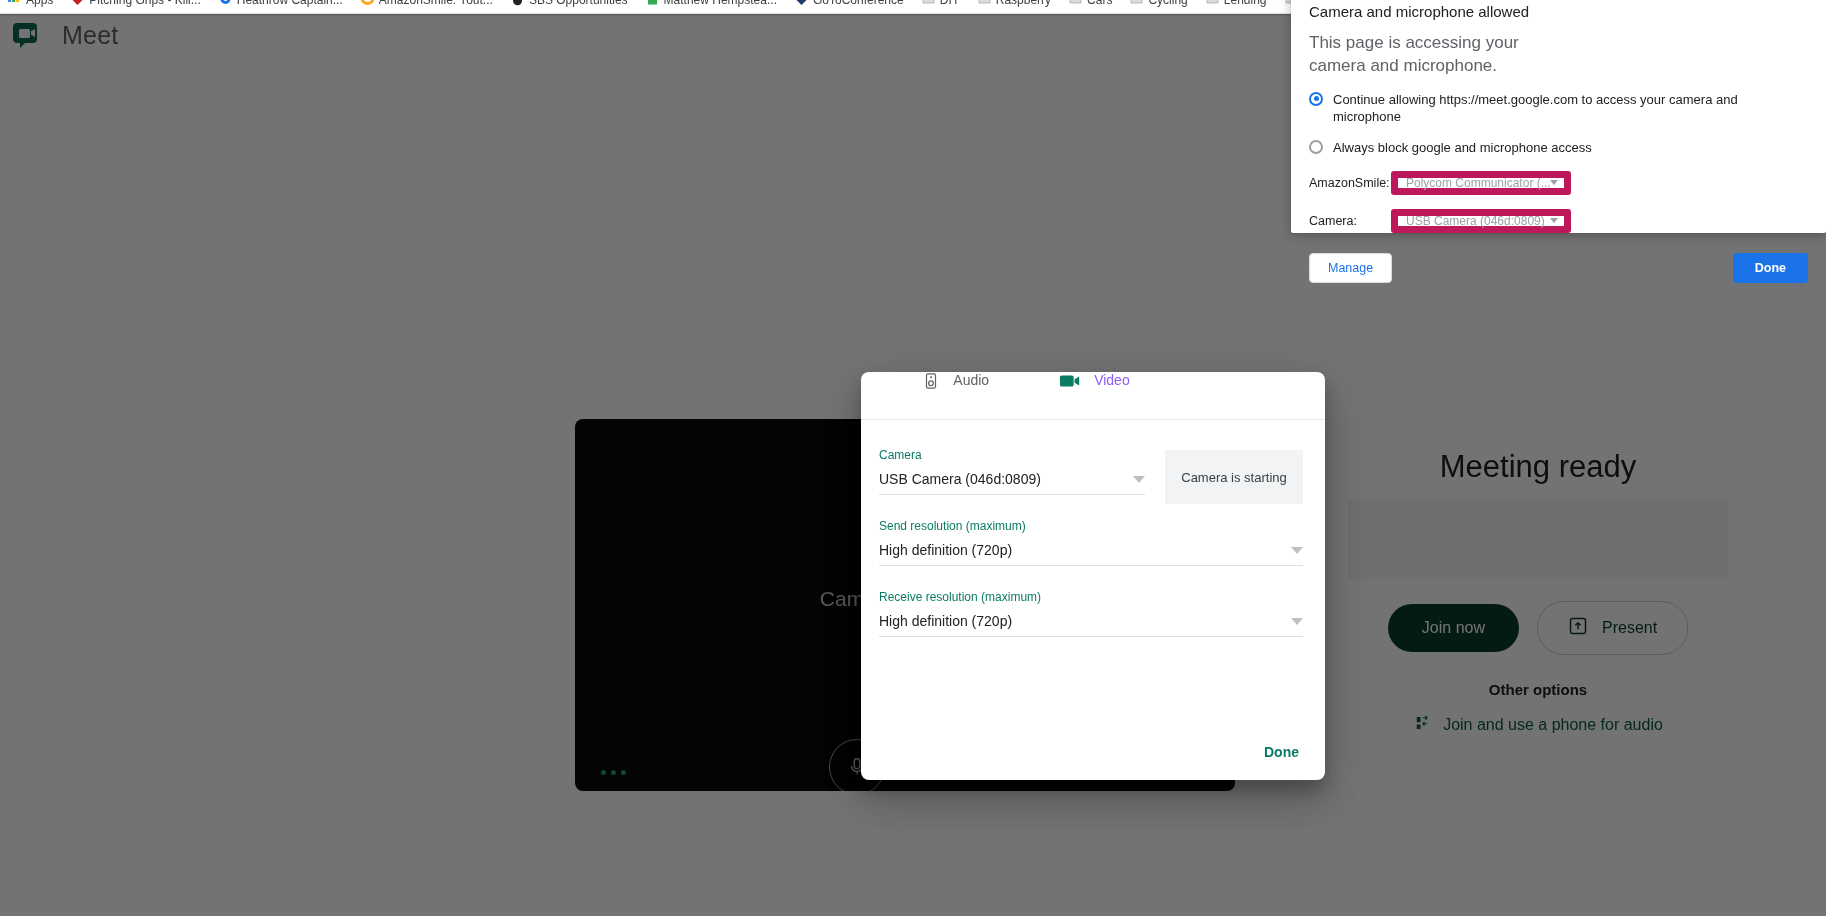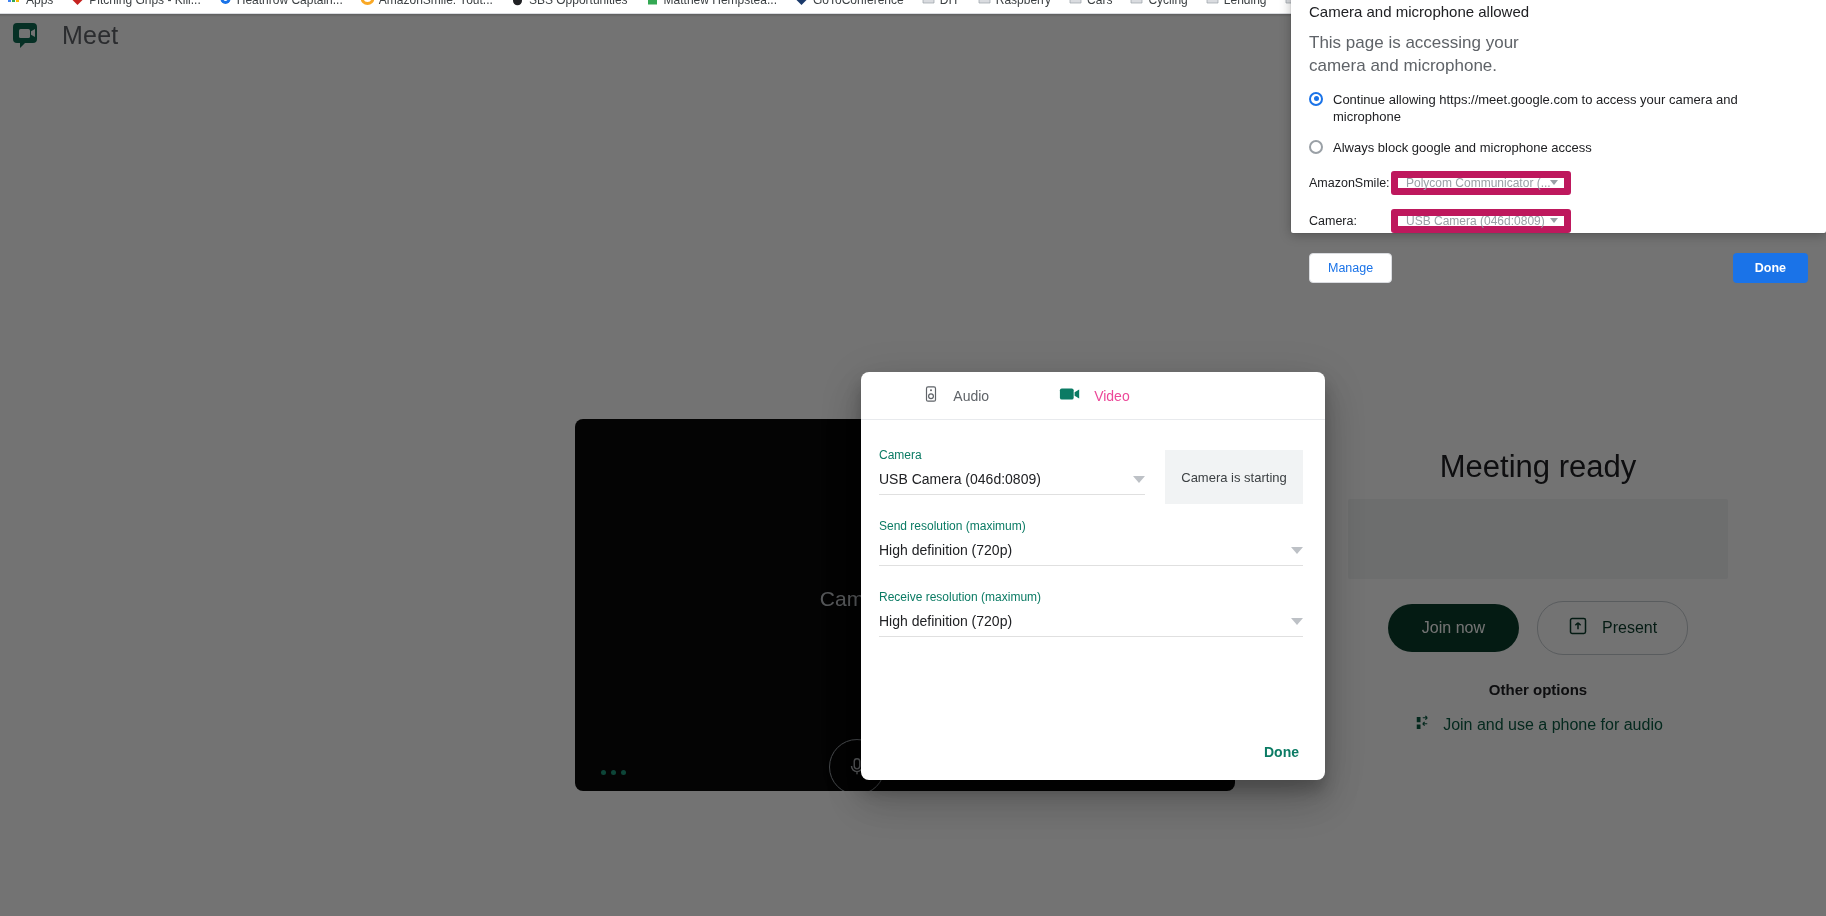--- a/index.html
+++ b/index.html
@@ -81,23 +81,23 @@
 
   
   .settings-dialog {
     position: absolute; left: 861px; top: 372px; width: 464px; height: 408px;
     background: #ffffff; border-radius: 8px; z-index: 30;
     box-shadow: 0 11px 15px rgba(0,0,0,.2), 0 9px 46px rgba(0,0,0,.12), 0 24px 38px rgba(0,0,0,.14);
     overflow: hidden;
   }
   .tabs { height: 48px; display: flex; align-items: center; justify-content: center;
           gap: 70px; border-bottom: 1px solid #e8eaed; position: relative; }
-  .tab { display: flex; align-items: center; gap: 13px; font-size: 14px;
+  .tab { display: flex; gap: 13px; font-size: 14px;
          color: #5f6368; height: 47px; cursor: pointer; }
-  .tab.active { color: #ec4899; }
+  .tab.active { color: #8b5cf6; }
   .tab-video-underline { left: 265px; width: 64px; }
 
   .dlg-body { padding: 28px 16px 0 18px; position: relative; }
   .field { position: relative; width: 266px; margin-bottom: 24px; }
   .field.wide { width: 424px; }
   .field-label { font-size: 12px; color: #0b7b64; margin-bottom: 9px; }
   .field-row {
     display: flex; align-items: center; justify-content: space-between;
     border-bottom: 1px solid #e0e0e0; padding-bottom: 7px;
   }

